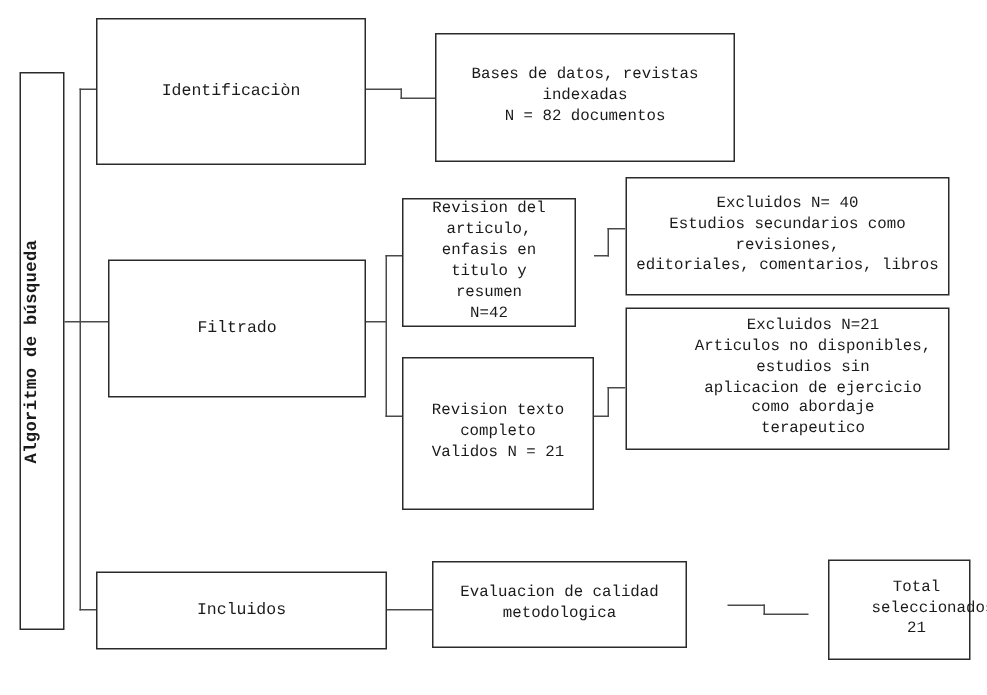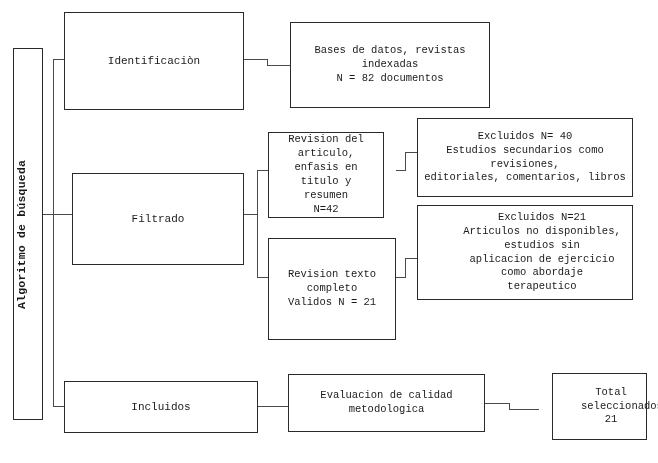--- a/index.html
+++ b/index.html
@@ -136,21 +136,21 @@
     <span class="node-text">Excluidos N=21
 Articulos no disponibles, estudios sin
 aplicacion de ejercicio como abordaje
 terapeutico</span>
   </div>
 
   <div class="node node-stage" style="left:64px; top:381px; width:194px; height:52px;">
     <span class="node-text">Incluidos</span>
   </div>
 
-  <div class="node" style="left:288px; top:374px; width:197px; height:58px;">
+  <div class="node" style="left:288px; top:374px; width:170px; height:58px;">
     <span class="node-text">Evaluacion de calidad
 metodologica</span>
   </div>
 
   <div class="node" style="left:552px; top:373px; width:95px; height:67px;padding-left:23px;">
     <span class="node-text">Total
 seleccionados
 21</span>
   </div>
 

